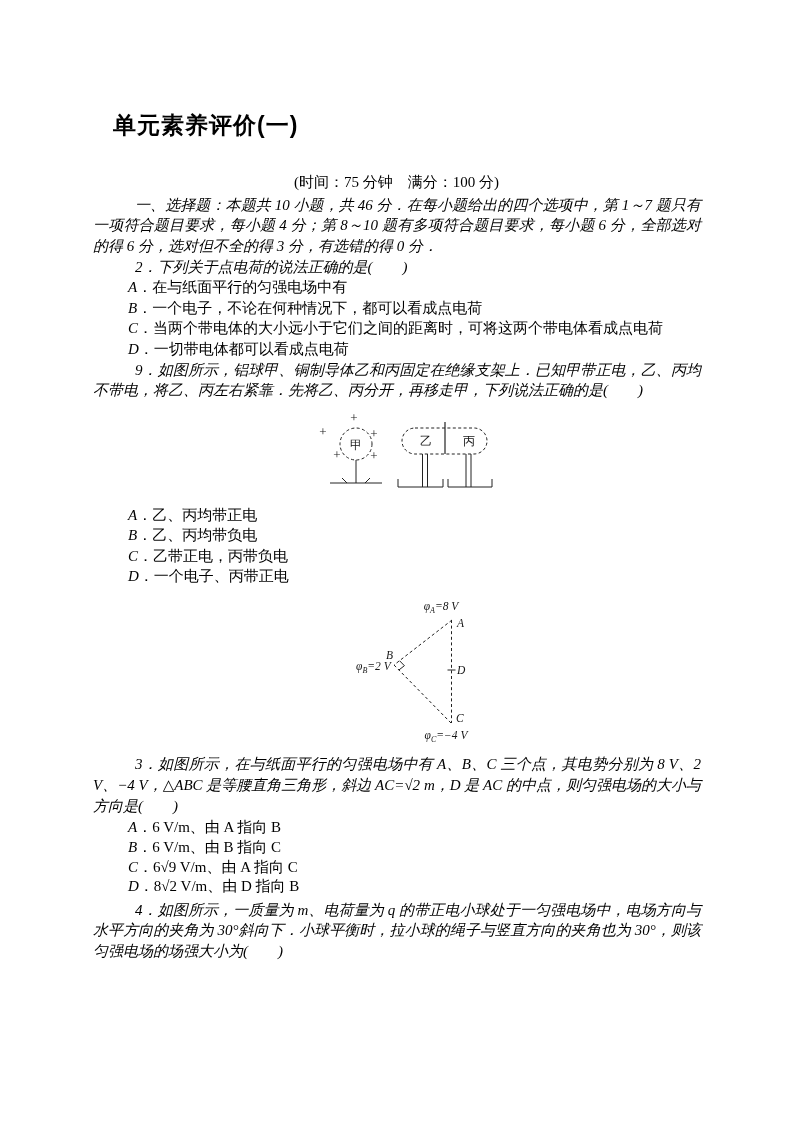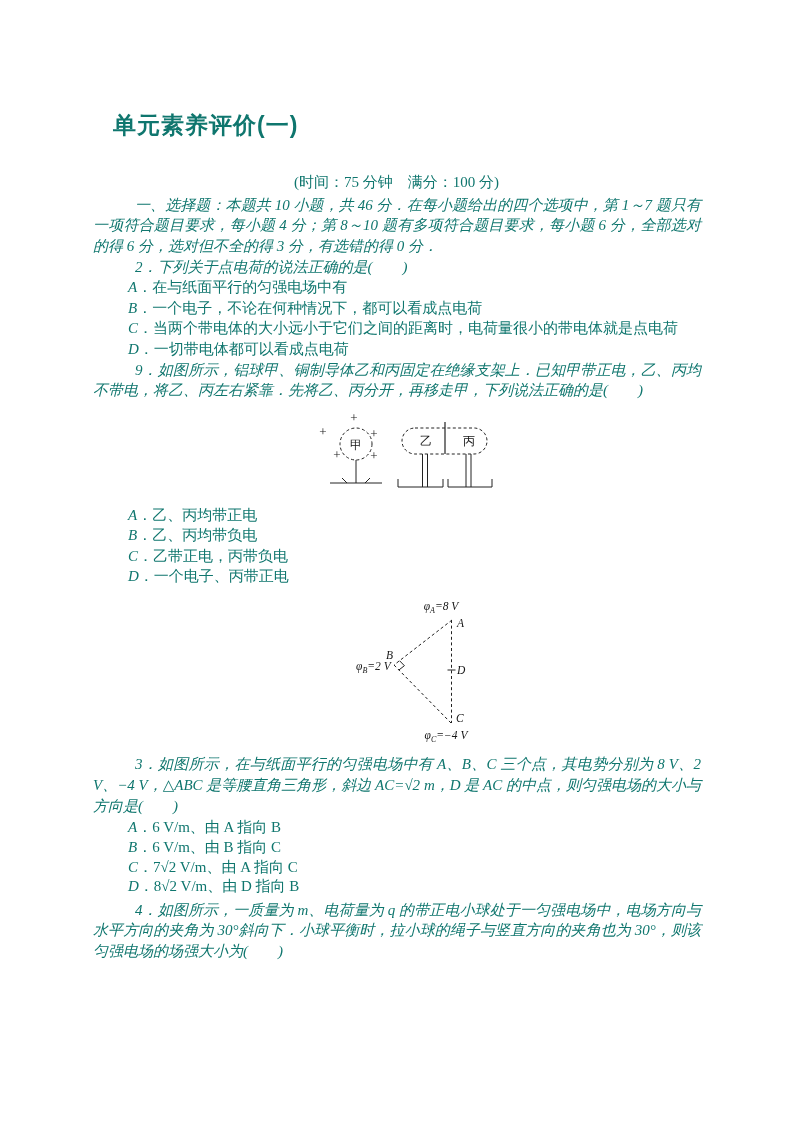--- a/index.html
+++ b/index.html
@@ -2,21 +2,21 @@
 <html><head>
 <meta charset="utf-8">
 <style>
   html,body{margin:0;padding:0;background:#e8e8e8;}
   .page{
     position:relative;
     width:793px;height:1122px;
     margin:0 auto;
     background:#ffffff;
     font-family:"Liberation Serif","DejaVu Serif",serif;
-    color:#0f766e;
+    color:#000000;
     overflow:hidden;
   }
   .doc-title{
     position:absolute;left:113px;top:110px;
     font-family:"Liberation Sans","DejaVu Sans",sans-serif;
     font-weight:bold;font-size:23px;letter-spacing:1px;
   }
   .meta-line{
     position:absolute;left:0;top:173px;width:100%;
     text-align:center;font-size:15px;
@@ -41,21 +41,21 @@
   <div class="doc-title">单元素养评价(一)</div>
 
   <div class="meta-line">(时间：75 分钟　满分：100 分)</div>
 
   <div class="tblock stem" style="top:195px;">一、选择题：本题共 10 小题，共 46 分．在每小题给出的四个选项中，第 1～7 题只有一项符合题目要求，每小题 4 分；第 8～10 题有多项符合题目要求，每小题 6 分，全部选对的得 6 分，选对但不全的得 3 分，有选错的得 0 分．</div>
 
   <div class="tblock" style="top:257px;">
     <div class="stem">2．下列关于点电荷的说法正确的是(　　)</div>
     <div class="option"><span class="opt-label">A</span><span>．</span><span>在与纸面平行的匀强电场中有</span></div>
     <div class="option"><span class="opt-label">B</span><span>．</span><span>一个电子，不论在何种情况下，都可以看成点电荷</span></div>
-    <div class="option"><span class="opt-label">C</span><span>．</span><span>当两个带电体的大小远小于它们之间的距离时，电荷量很小的带电体就是点电荷</span></div>
+    <div class="option"><span class="opt-label">C</span><span>．</span><span>当两个带电体的大小远小于它们之间的距离时，可将这两个带电体看成点电荷</span></div>
     <div class="option"><span class="opt-label">D</span><span>．</span><span>一切带电体都可以看成点电荷</span></div>
   </div>
 
   <div class="tblock stem" style="top:360px;">9．如图所示，铝球甲、铜制导体乙和丙固定在绝缘支架上．已知甲带正电，乙、丙均不带电，将乙、丙左右紧靠．先将乙、丙分开，再移走甲，下列说法正确的是(　　)</div>
 
   <div class="fig" style="left:300px;top:408px;">
     <svg width="210" height="92" viewBox="0 0 210 92">
 
       <g>
         <circle cx="56" cy="36" r="16" fill="none" stroke="#222" stroke-width="1" stroke-dasharray="3,2.4"></circle>
@@ -116,19 +116,19 @@
       <text x="106" y="126" font-size="11.5" class="it">C</text>
       <text x="96" y="143" font-size="11.5" text-anchor="middle" class="it"><tspan>φ</tspan><tspan dy="2.5" font-size="8">C</tspan><tspan dy="-2.5">=−4 V</tspan></text>
       <text x="107" y="78" font-size="11.5" class="it">D</text>
     </svg>
   </div>
 
   <div class="tblock stem" style="top:754px;line-height:21px;">3．如图所示，在与纸面平行的匀强电场中有 A、B、C 三个点，其电势分别为 8 V、2 V、−4 V，△ABC 是等腰直角三角形，斜边 AC=√2 m，D 是 AC 的中点，则匀强电场的大小与方向是(　　)</div>
   <div class="tblock" style="top:818px;line-height:19.8px;">
     <div class="option"><span class="opt-label">A</span><span>．</span><span>6 V/m、由 A 指向 B</span></div>
     <div class="option"><span class="opt-label">B</span><span>．</span><span>6 V/m、由 B 指向 C</span></div>
-    <div class="option"><span class="opt-label">C</span><span>．</span><span>7√2 V/m、由 A 指向 C</span></div>
+    <div class="option"><span class="opt-label">C</span><span>．</span><span>6√9 V/m、由 A 指向 C</span></div>
     <div class="option"><span class="opt-label">D</span><span>．</span><span>8√2 V/m、由 D 指向 B</span></div>
   </div>
 
   <div class="tblock stem" style="top:900px;">4．如图所示，一质量为 m、电荷量为 q 的带正电小球处于一匀强电场中，电场方向与水平方向的夹角为 30°斜向下．小球平衡时，拉小球的绳子与竖直方向的夹角也为 30°，则该匀强电场的场强大小为(　　)</div>
 
 </div>
 
 </body></html>

